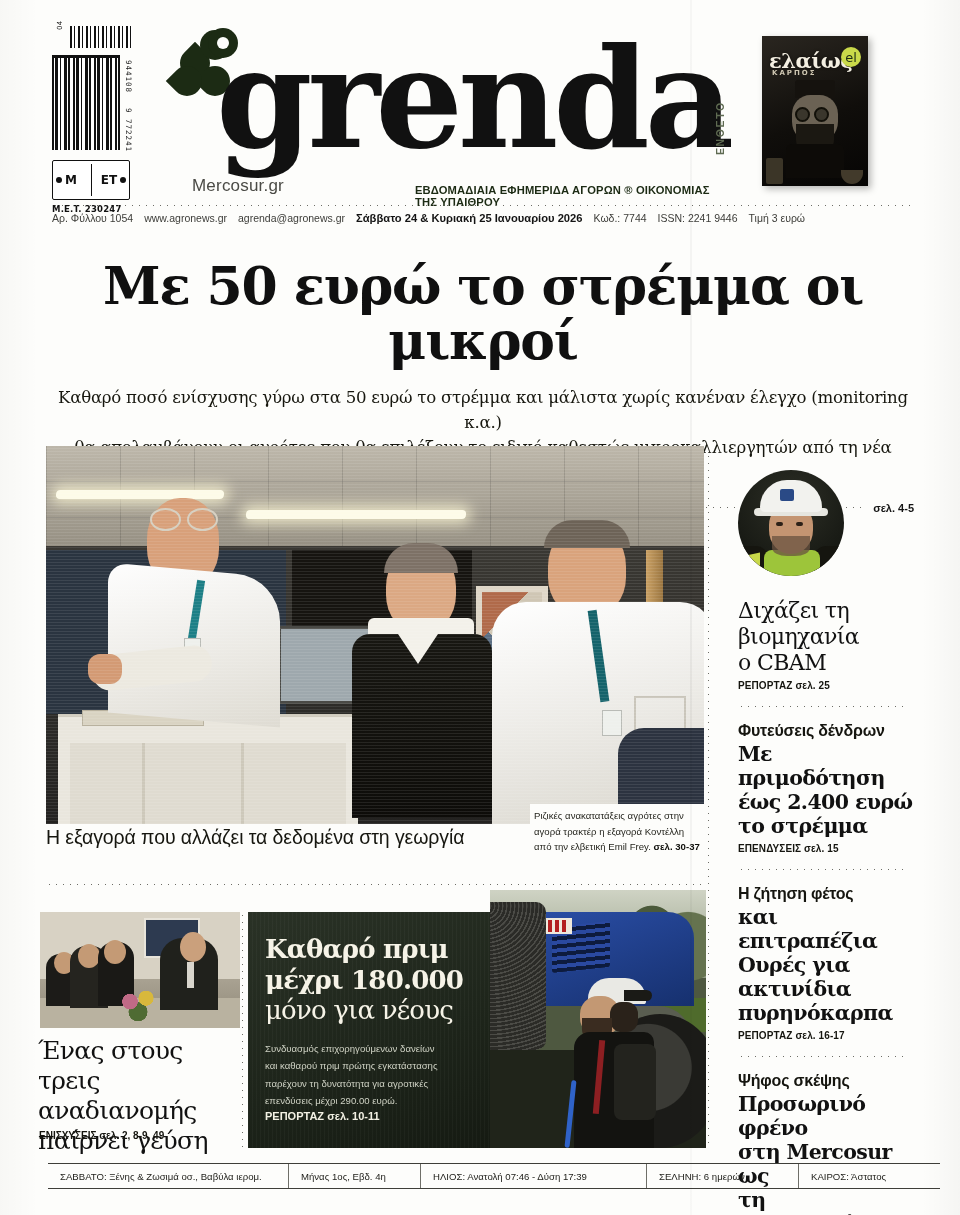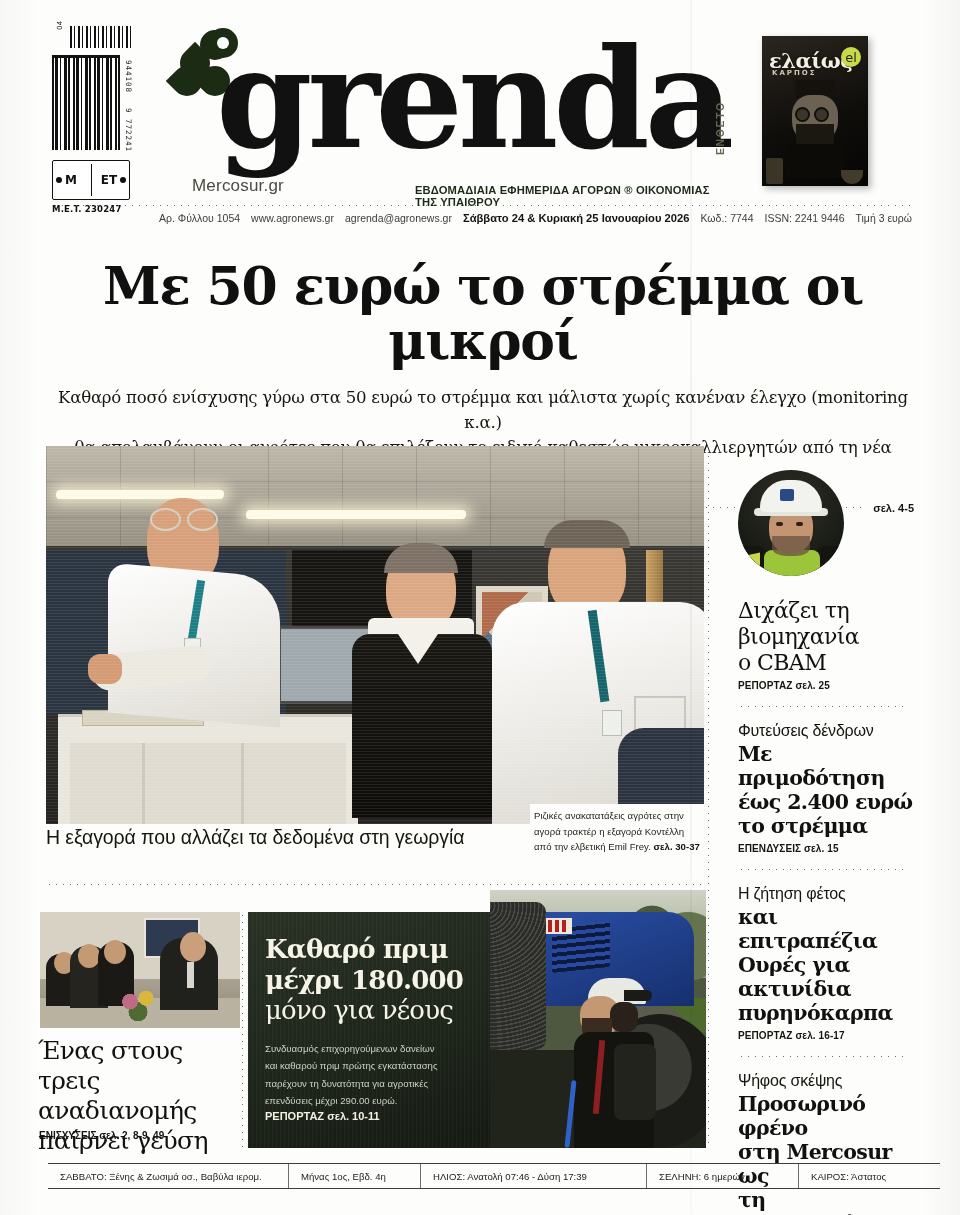--- a/index.html
+++ b/index.html
@@ -140,21 +140,20 @@
     background-image:radial-gradient(circle, #6d6d66 0.9px, transparent 1.1px);
     background-size:7px 2px; background-repeat:repeat-x;
   }
   .datestrip {
     position:absolute; left:52px; top:205px; width:860px;
   }
   .dateline {
     display:flex; align-items:center; gap:11px; padding-top:6px;
     font-size:10.5px; color:#3c3c38; font-family:"Liberation Sans", sans-serif;
     white-space:nowrap;
-    justify-content:flex-end;
   }
   .dateline .bold { font-weight:bold; color:#141414; font-size:11.2px; }
 
   
   .headline-zone { position:absolute; left:52px; top:258px; width:862px; }
   .headline {
     font-family:"DejaVu Serif", serif; font-weight:bold;
     font-size:52px; line-height:1.06; color:#101010; letter-spacing:-1.2px;
     text-align:center;
   }
@@ -277,21 +276,21 @@
   .circ-photo .eye1 { left:38px; } .circ-photo .eye2 { left:58px; }
   .circ-photo .beard { position:absolute; left:34px; top:66px; width:38px; height:20px; background:#6a5340; border-radius:0 0 40% 40%; opacity:.75; }
   .circ-photo .polo { position:absolute; left:26px; top:80px; width:56px; height:30px; background:#9dc53a; border-radius:8px 8px 0 0; }
   .circ-photo .jkl, .circ-photo .jkr { position:absolute; top:76px; width:30px; height:34px; background:#15150f; }
   .circ-photo .jkl { left:0px; border-radius:0 12px 0 0; }
   .circ-photo .jkr { right:0px; border-radius:12px 0 0 0; }
   .circ-photo .hv { position:absolute; left:8px; top:84px; width:14px; height:26px; background:#c8d84a; transform:skewY(-12deg); }
 
   .rail-item { padding:0 0 0 16px; }
   .rail-kicker {
-    font-family:"Liberation Sans", sans-serif; font-weight:normal;
+    font-family:"Liberation Sans", sans-serif; font-weight:bold;
     font-size:16px; color:#15150f; margin-bottom:2px; letter-spacing:-.2px;
   }
   .rail-title {
     font-family:"DejaVu Serif", serif; font-size:22px; line-height:1.18;
     color:#111; letter-spacing:-.6px;
   }
   .rail-title.bold { font-weight:bold; font-size:20.5px; }
   .rail-ref {
     margin-top:4px; font-family:"Liberation Sans", sans-serif;
     font-size:10px; font-weight:bold; color:#15150f; letter-spacing:.1px;

